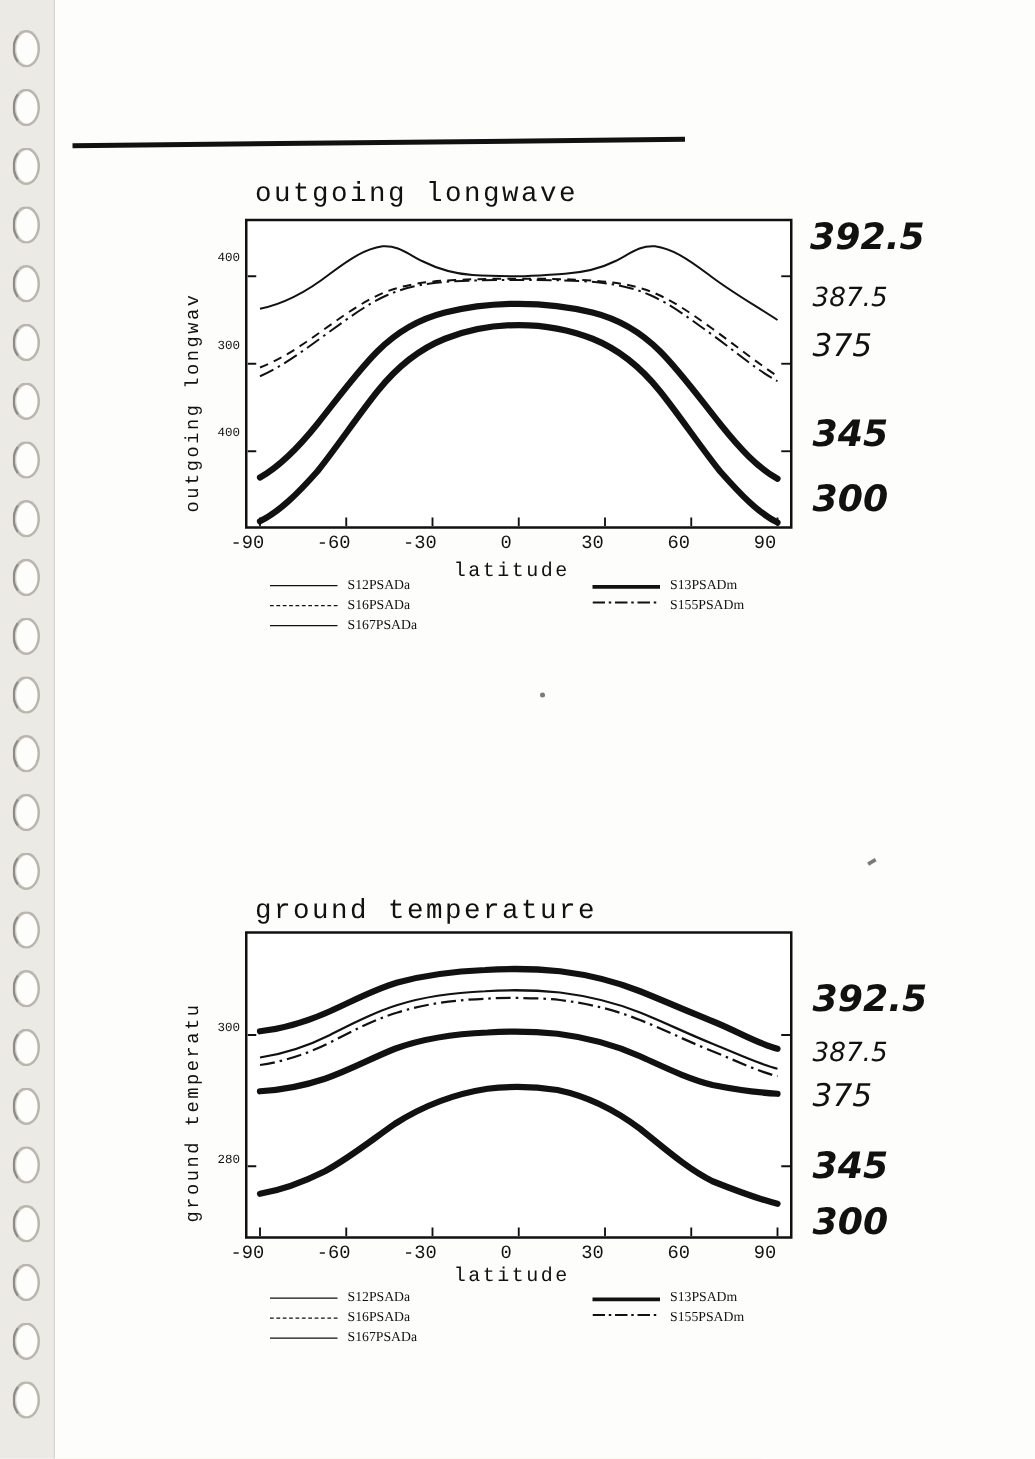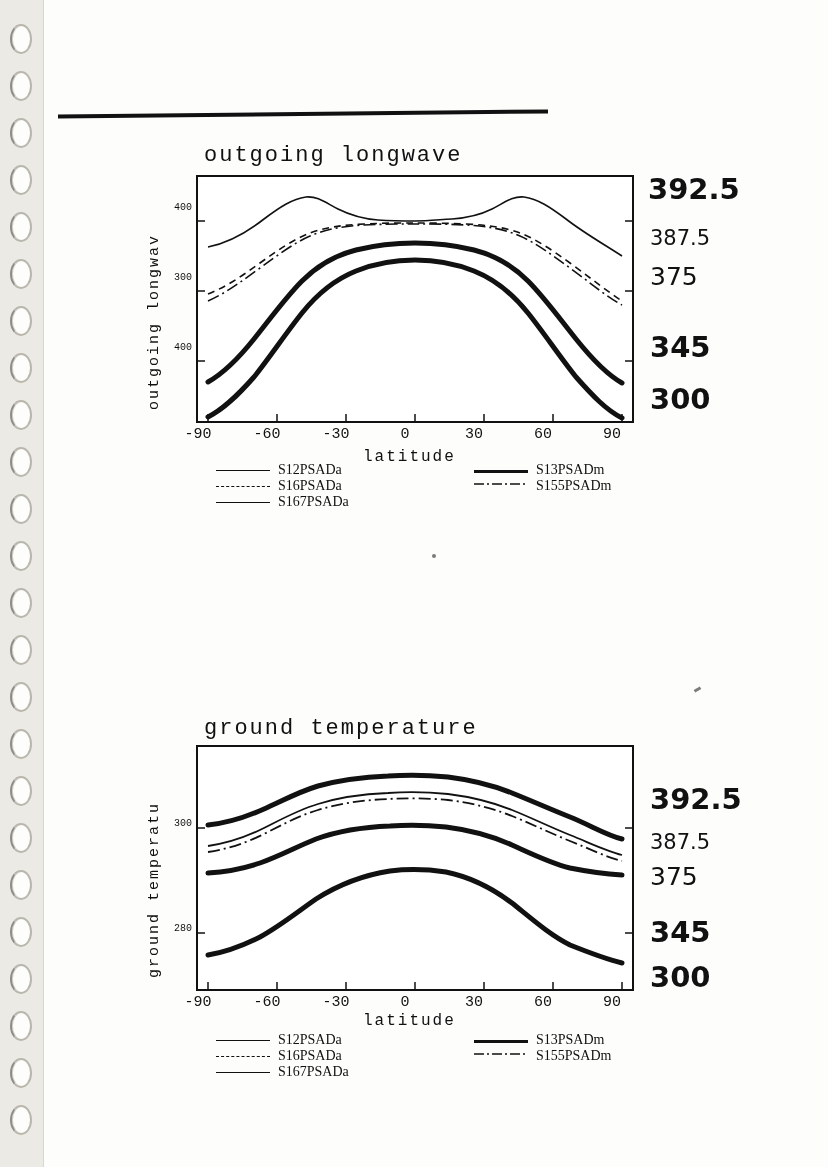--- a/index.html
+++ b/index.html
@@ -55,20 +55,21 @@
     white-space:nowrap;
   }
 
   
   .flux-note {
     position:absolute;
     font-family:"DejaVu Sans", sans-serif;
     font-weight:bold;
     color:#111;
     white-space:nowrap;
+    font-style:italic;
   }
 
   
   .chart-block { position:absolute; }
   .chart-title {
     position:absolute;
     font-family:"Liberation Mono", monospace;
     font-size:22px;
     letter-spacing:2px;
     color:#111;
@@ -114,21 +115,21 @@
     text-align:right;
     white-space:nowrap;
   }
 
   
   .legend { position:absolute; }
   .legend-row {
     position:absolute;
     display:flex; align-items:center;
     font-family:"Liberation Serif", serif;
-    font-size:14px;
+    font-size:11px;
     color:#111;
     white-space:nowrap;
   }
   .legend-key { width:54px; height:10px; margin-right:8px; position:relative; }
   .legend-key > i {
     position:absolute; left:0; top:50%; width:54px;
     display:block;
   }
   .k-solid-thin { border-top:1.5px solid #111; }
   .k-solid-thick { border-top:3px solid #111; }

